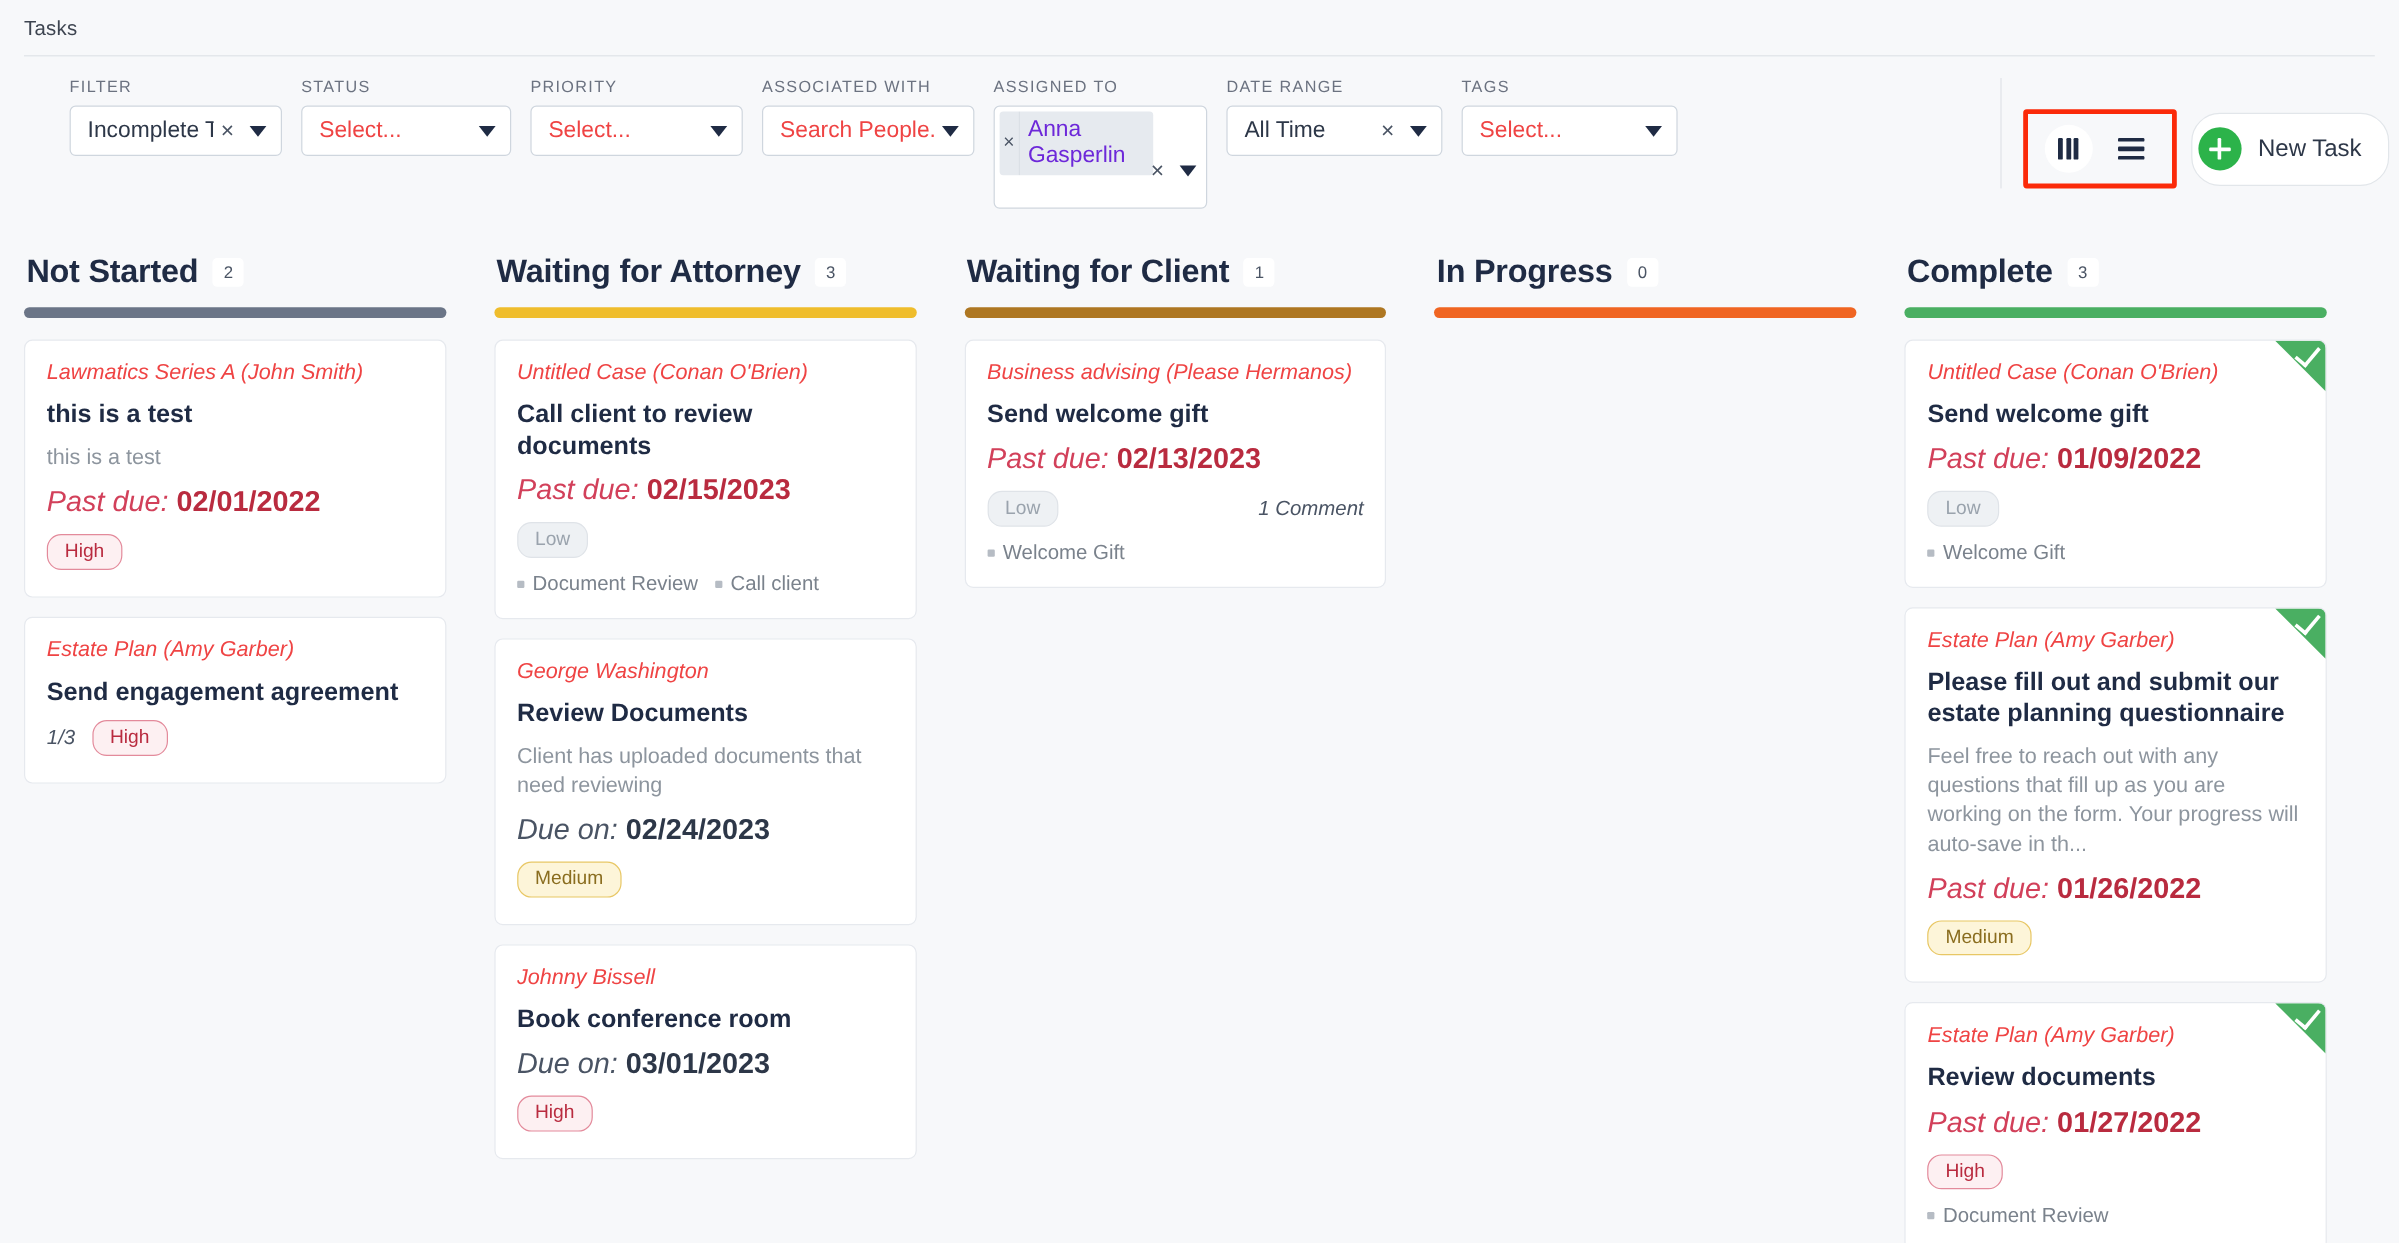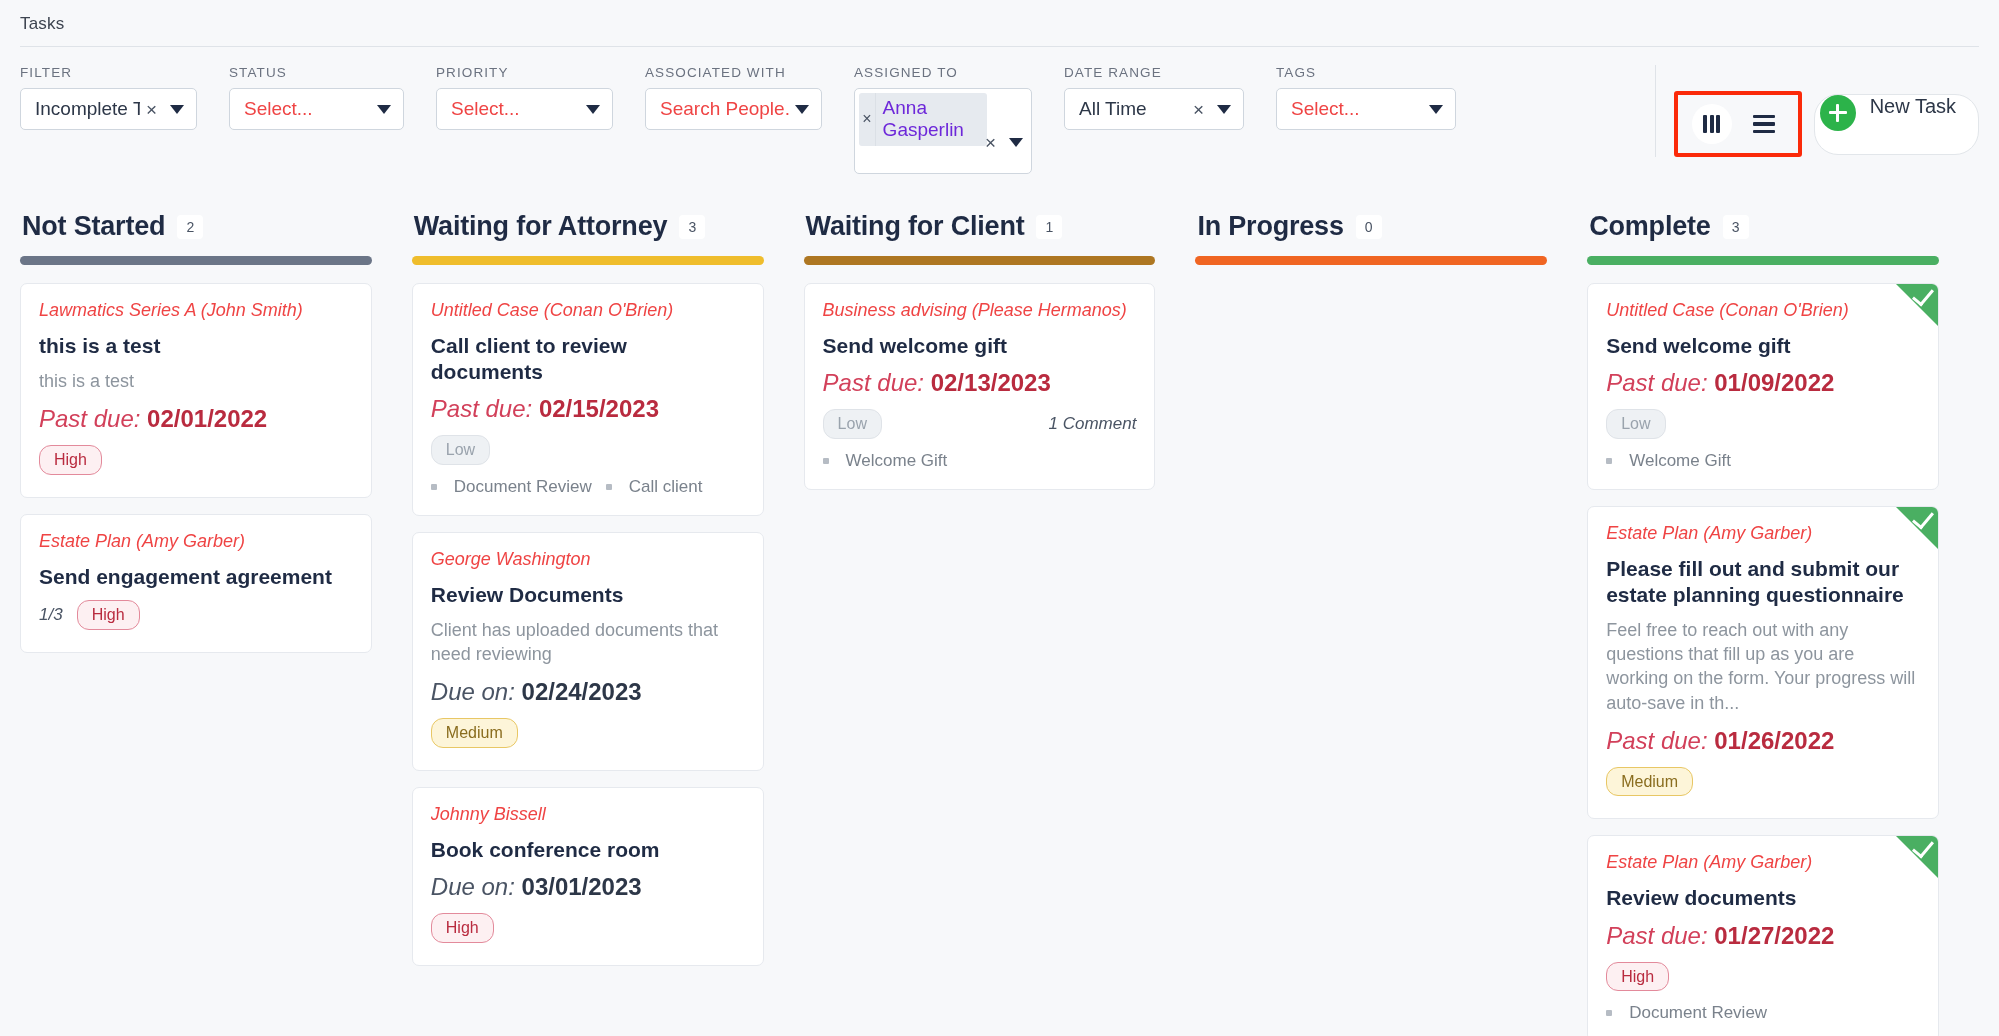--- a/index.html
+++ b/index.html
@@ -24,24 +24,25 @@
   .head-rule {
     margin: 12px 20px 0 20px;
     height: 1px;
     background: #dfe3e8;
   }
 
   
   .toolbar {
     display: flex;
     align-items: flex-start;
-    padding: 18px 20px 0 20px;
-    gap: 16px;
+    padding: 18px 8px 0 20px;
+    gap: 0;
     position: relative;
     height: 150px;
+    margin-left: 38px;
   }
   .filter-group {
     display: flex;
     flex-direction: column;
     margin-right: 16px;
   }
   .filter-label {
     font-size: 13.5px;
     letter-spacing: 1.1px;
     color: #6b7280;
@@ -167,20 +168,21 @@
   }
   .icon-list { display: flex; flex-direction: column; gap: 4px; }
   .icon-list i {
     display: block;
     width: 22px; height: 3.5px;
     background: #1f2b44;
     border-radius: 1px;
   }
   .new-task-btn {
     display: flex;
+    align-items: center;
     height: 61px;
     background: #fff;
     border: 1px solid #e2e6ea;
     border-radius: 24px;
     padding: 0 22px 0 5px;
     margin-left: 12px;
     gap: 14px;
   }
   .plus-circle {
     width: 36px; height: 36px;
@@ -306,21 +308,21 @@
   }
   .tag-row {
     display: flex;
     flex-wrap: wrap;
     gap: 14px;
     margin-top: 12px;
   }
   .tag {
     display: flex;
     align-items: center;
-    gap: 17px;
+    gap: 7px;
     font-size: 17px;
     color: #7a828c;
   }
   .tag .dot {
     width: 6px; height: 6px;
     background: #b6bcc4;
     border-radius: 1px;
     display: block;
   }
   .done-ribbon {

